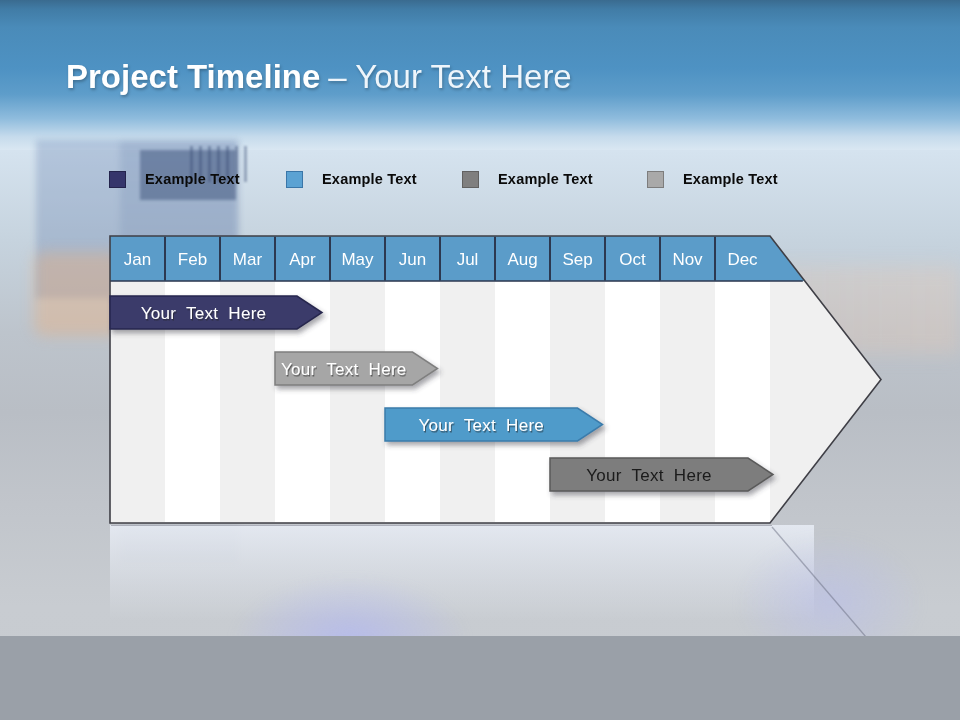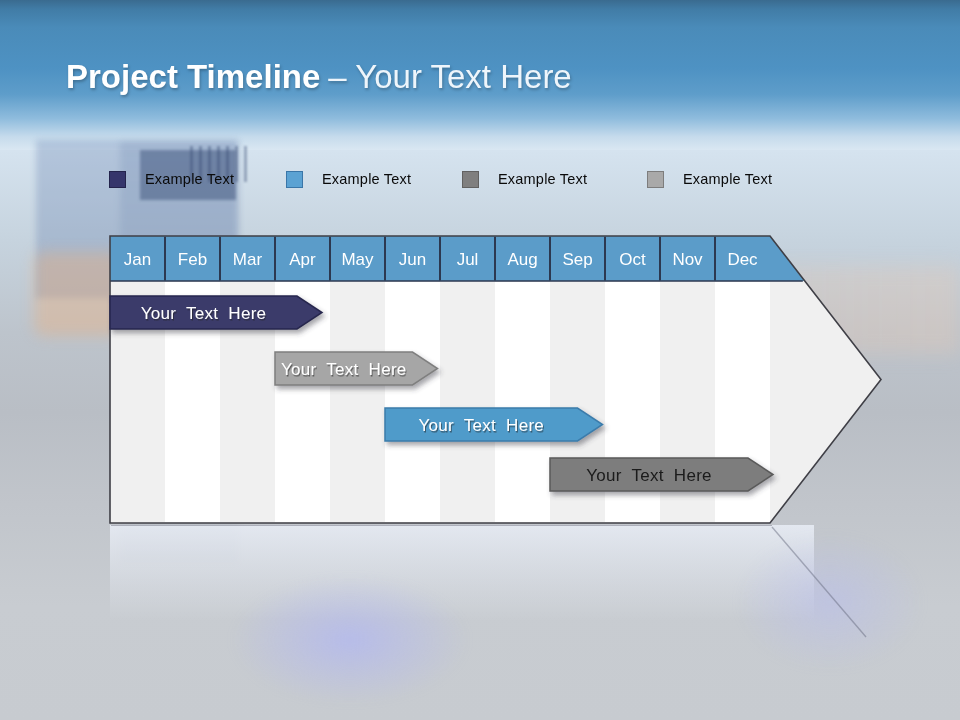--- a/index.html
+++ b/index.html
@@ -1,17 +1,17 @@
 <!DOCTYPE html>
 <html><head>
 <meta charset="utf-8">
 <style>
   html,body{margin:0;padding:0;background:#9aa0a8;}
   .slide{
-    position:relative;width:960px;height:720px;overflow:hidden;
+    position:relative;width:960px;height:636px;overflow:hidden;
     font-family:"Liberation Sans",sans-serif;
     background:#4d7c0f;
   }
   
   .bg-top{
     position:absolute;left:0;top:0;width:960px;height:152px;
     background:linear-gradient(180deg,#3a6b8f 0%,#417ca6 6%,#4a8bb9 18%,#4e92c3 45%,#5e9dca 62%,#8fbcdd 78%,#c6dbec 90%,#dde9f3 100%);
   }
   .bg-main{
     position:absolute;left:0;top:150px;width:960px;height:570px;
@@ -35,21 +35,21 @@
   .title .t1{font-weight:bold;}
   .title .t2{font-weight:400;color:#eef5fb;margin-left:8px;}
   
   .legend-item{
     position:absolute;top:166px;height:26px;display:flex;align-items:center;gap:19px;
   }
   .legend-item .swatch{
     width:17px;height:17px;border:1.5px solid #555;box-sizing:border-box;flex:0 0 auto;
   }
   .legend-item .lbl{
-    font-size:14.5px;font-weight:normal;color:#0a0a0a;letter-spacing:0.2px;white-space:nowrap;
+    font-size:14.5px;font-weight:bold;color:#0a0a0a;letter-spacing:0.2px;white-space:nowrap;
   }
   .li-0{left:109px;} .li-1{left:286px;} .li-2{left:462px;} .li-3{left:647px;}
   
   #timeline-svg{position:absolute;left:0;top:0;width:960px;height:720px;pointer-events:none;}
   #timeline-svg text{font-family:"Liberation Sans",sans-serif;}
 </style>
 </head>
 <body>
 
 <div class="slide">

